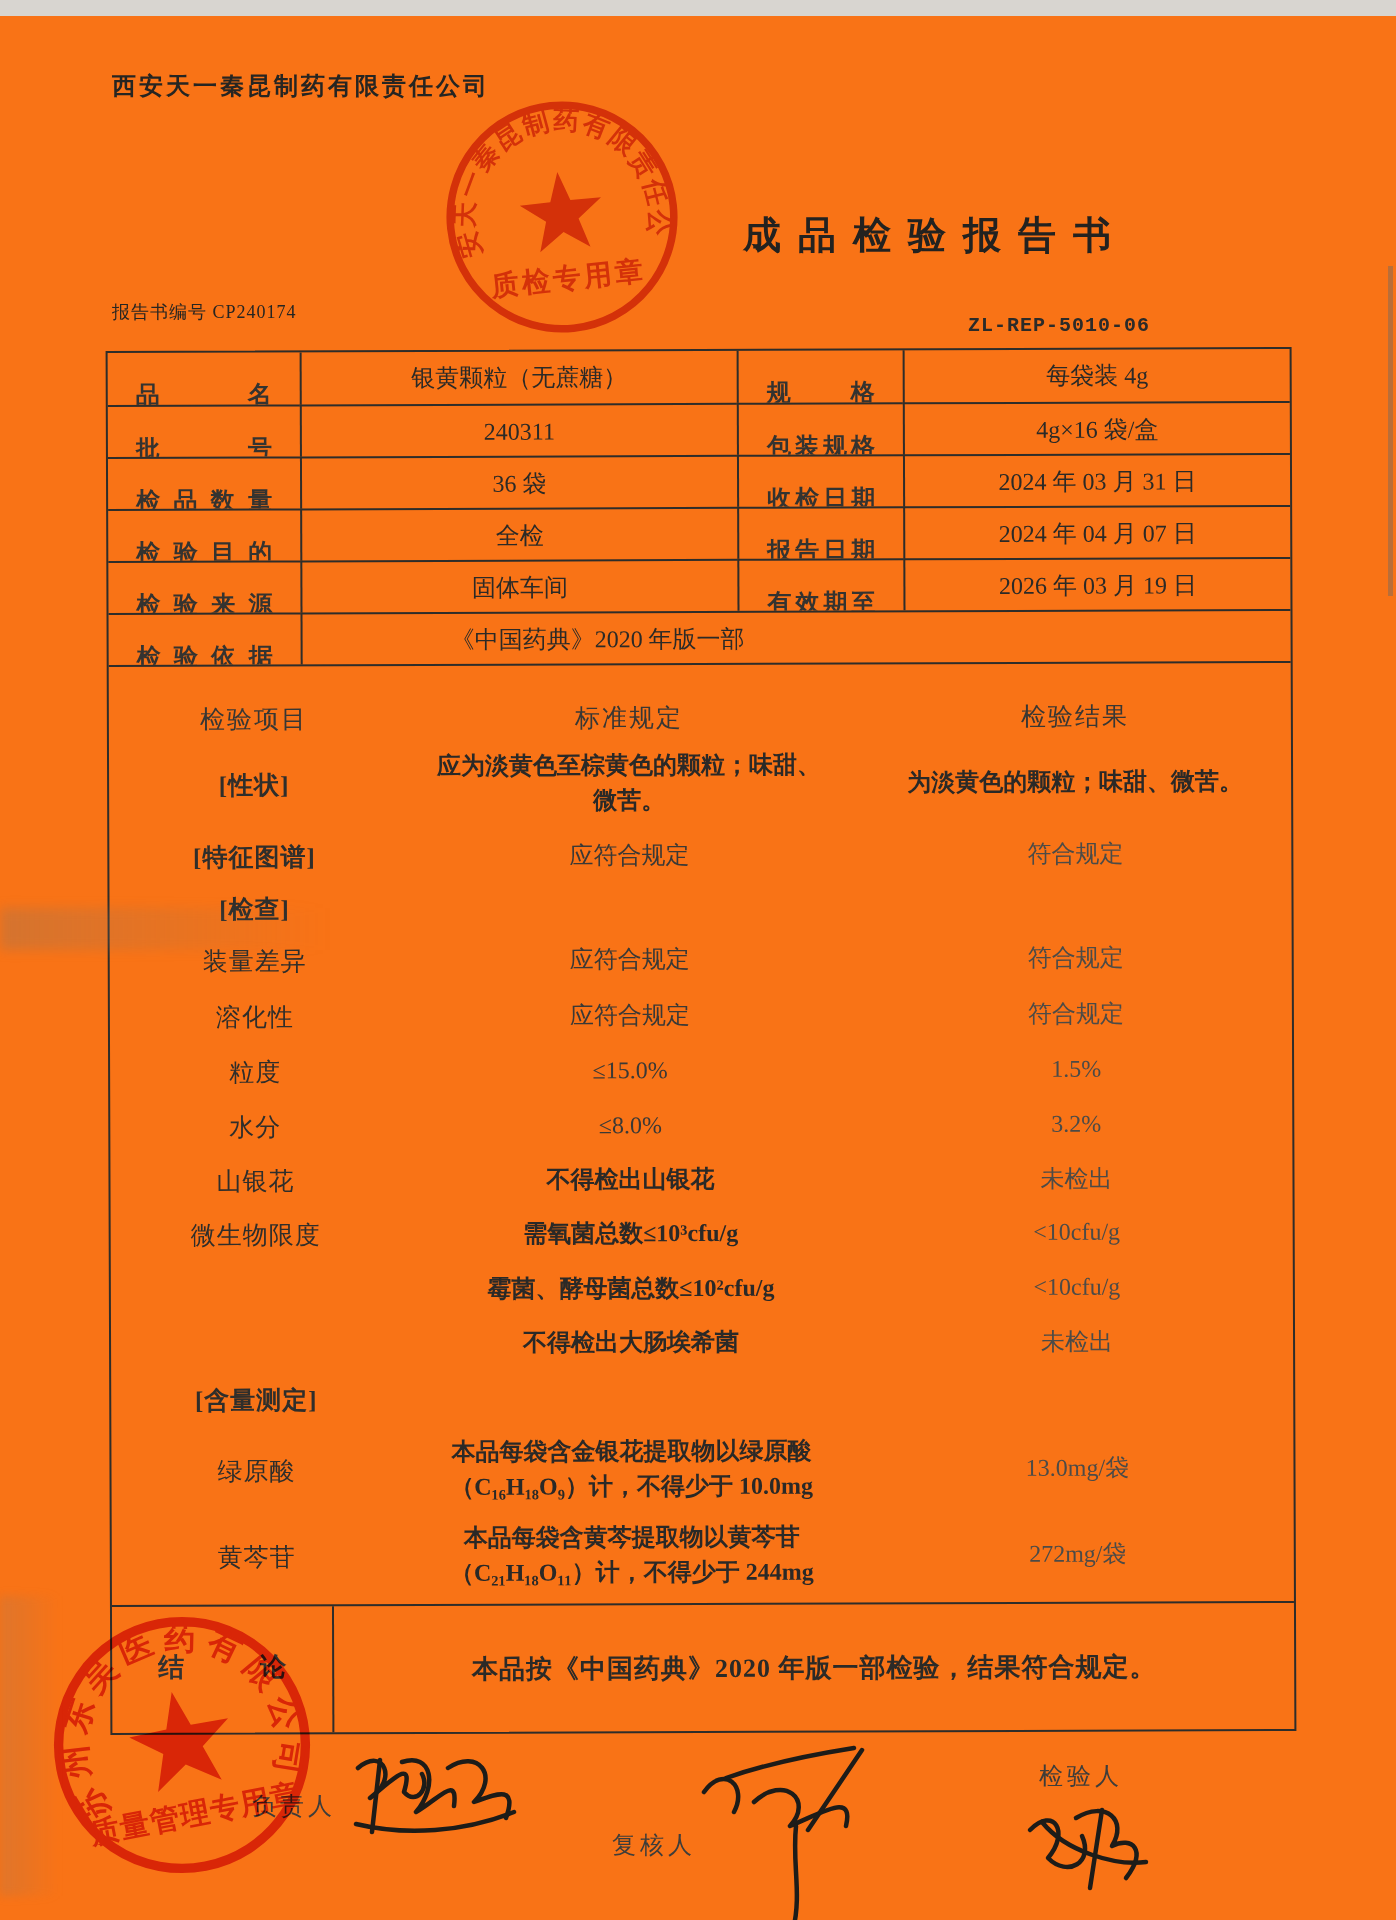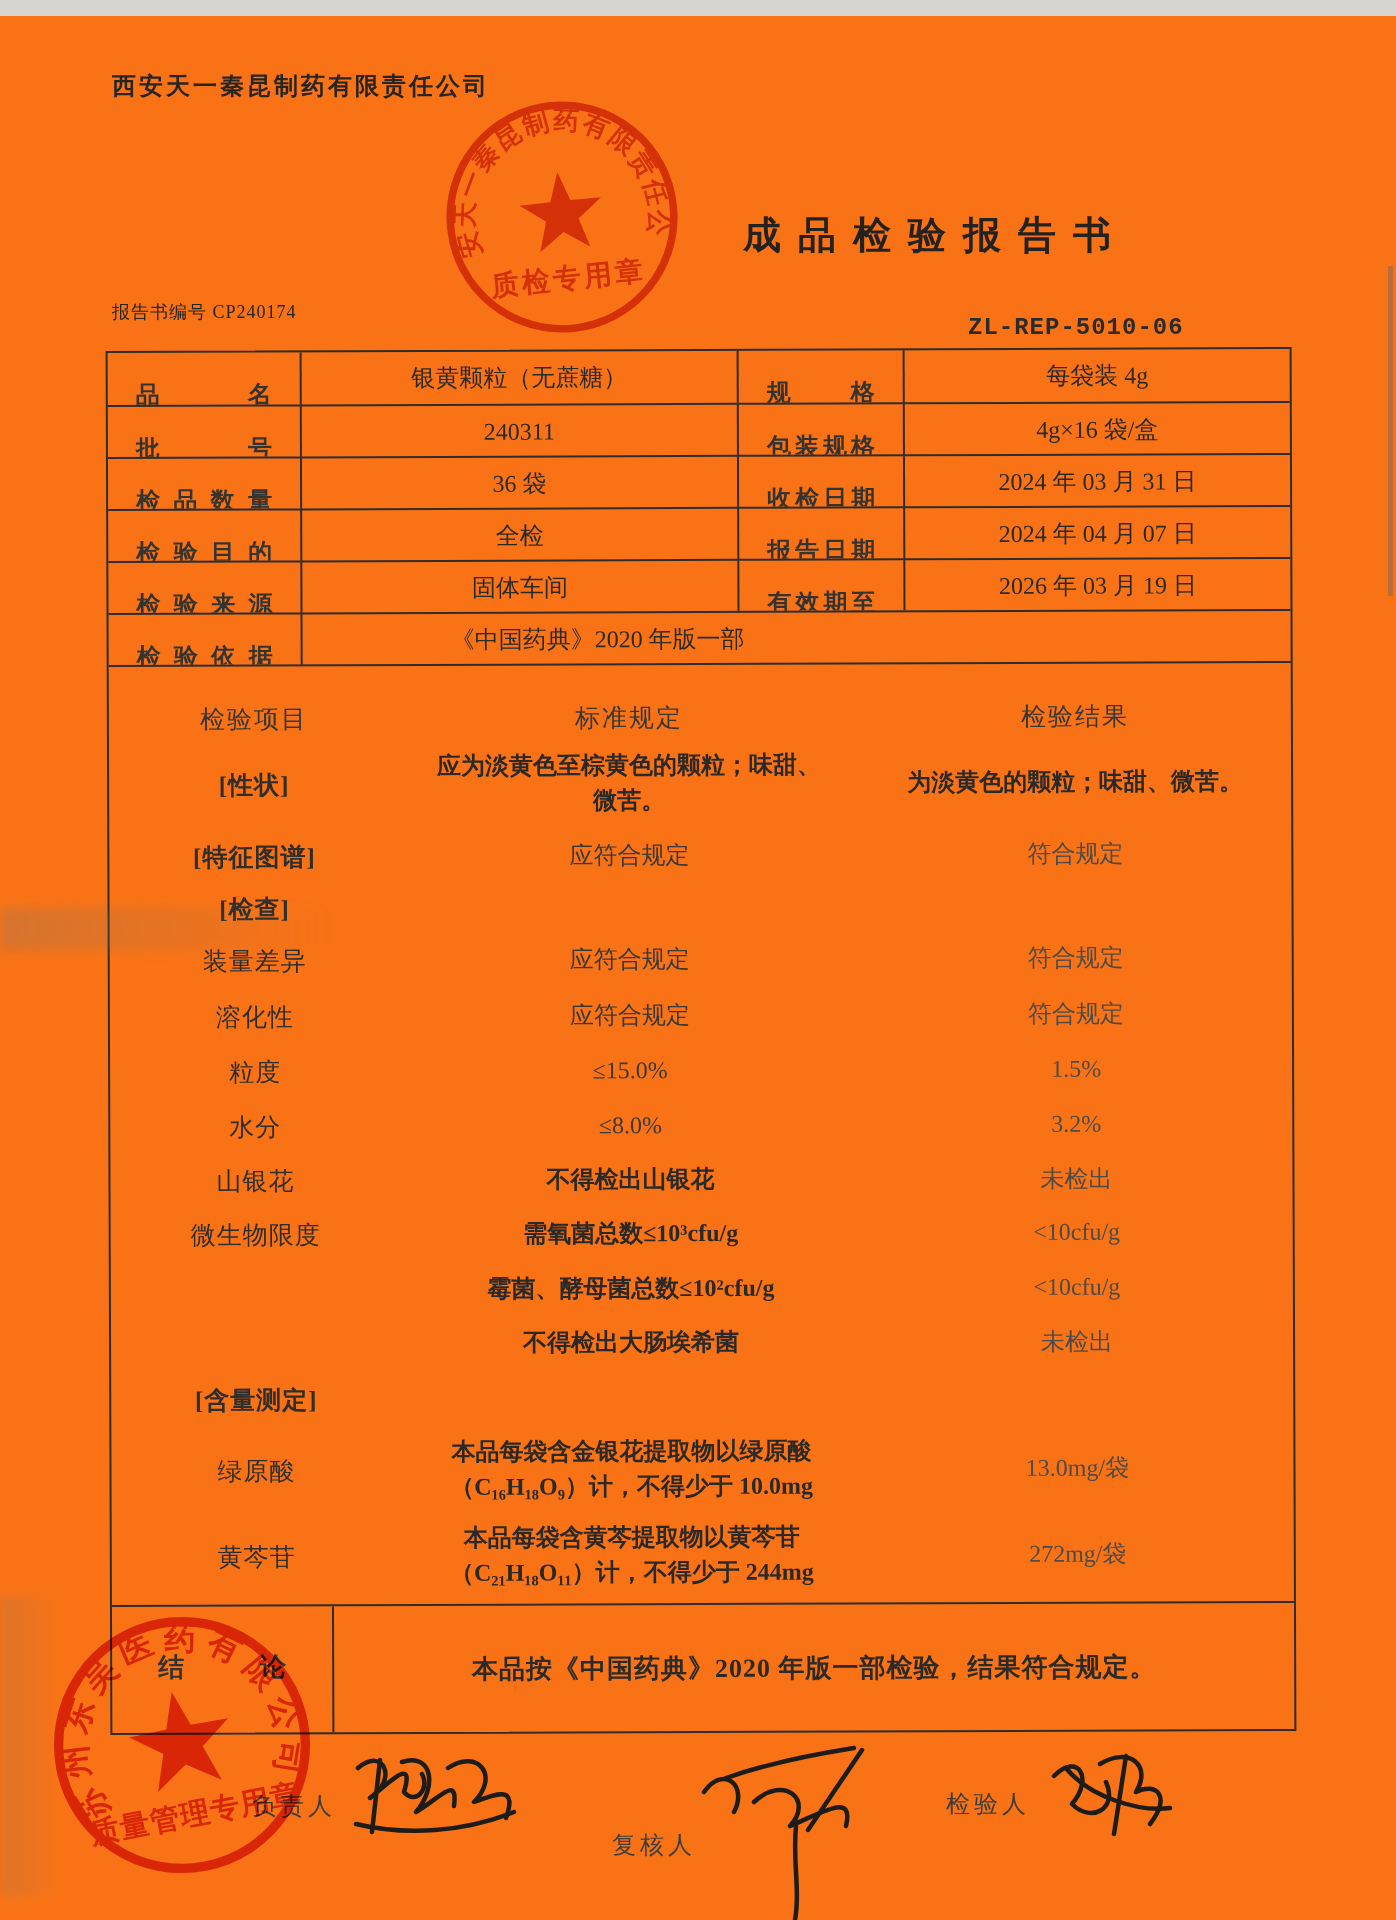--- a/index.html
+++ b/index.html
@@ -6,21 +6,21 @@
   .page{
     position:relative; width:1396px; height:1920px; margin:16px auto;
     background:#f97316; overflow:hidden;
     font-family:"Liberation Serif", serif; color:#262522;
   }
   
   .company{position:absolute; left:112px; top:54px; font-size:24px; font-weight:700; letter-spacing:3px;}
   .title{position:absolute; left:0; top:194px; width:1128px; text-align:right;
          font-size:38px; font-weight:700; letter-spacing:17px; color:#232220;}
   .report-line{position:absolute; left:112px; top:284px; font-size:18px; letter-spacing:1px;}
-  .doc-code{position:absolute; left:968px; top:298px; font-size:24px;
+  .doc-code{position:absolute; left:968px; top:298px; font-size:20px;
             font-family:"Liberation Mono", monospace; font-weight:700; letter-spacing:1px; color:#2c2b29;}
   
   .outer-box{position:absolute; left:108px; top:333px; width:1182px; height:1380px;
              border:2px solid #2e2d2a; transform:rotate(-0.2deg); background:transparent;}
   
   .info-grid{display:grid; grid-template-columns:192px 437px 166px 387px; grid-auto-rows:52px;
              border-bottom:2px solid #2e2d2a;}
   .ig{font-size:24px; line-height:52px; overflow:hidden; white-space:nowrap;}
   .ig.bt{border-top:2px solid #2e2d2a;}
   .ig.bl{border-left:2px solid #2e2d2a;}
@@ -210,21 +210,21 @@
   <div class="sig-group" style="left:612px; top:1718px;">
     <span class="sig-label">复核人</span>
     <svg class="sig-svg" width="210" height="200" viewBox="0 0 210 200">
       <path d="M8,58 C28,30 52,52 38,78"></path>
       <path d="M30,44 C70,30 120,20 158,14"></path>
       <path d="M58,68 C88,40 118,66 94,92 C128,78 158,58 150,92"></path>
       <path d="M166,16 L112,96"></path>
       <path d="M100,92 C96,130 106,160 97,196"></path>
     </svg>
   </div>
-  <div class="sig-group" style="left:946px; top:1722px;">
+  <div class="sig-group" style="left:1006px; top:1722px;flex-direction:column;">
     <span class="sig-label">检验人</span>
     <svg class="sig-svg" width="150" height="110" viewBox="0 0 150 110">
       <path d="M24,38 C48,14 64,40 42,66 C62,86 88,70 76,44"></path>
       <path d="M70,26 C100,8 122,28 106,54 C126,44 142,58 120,86"></path>
       <path d="M96,18 L84,96"></path>
       <path d="M36,30 C60,60 110,74 140,70"></path>
     </svg>
   </div>
 
   <div class="stamp stamp-qc">

